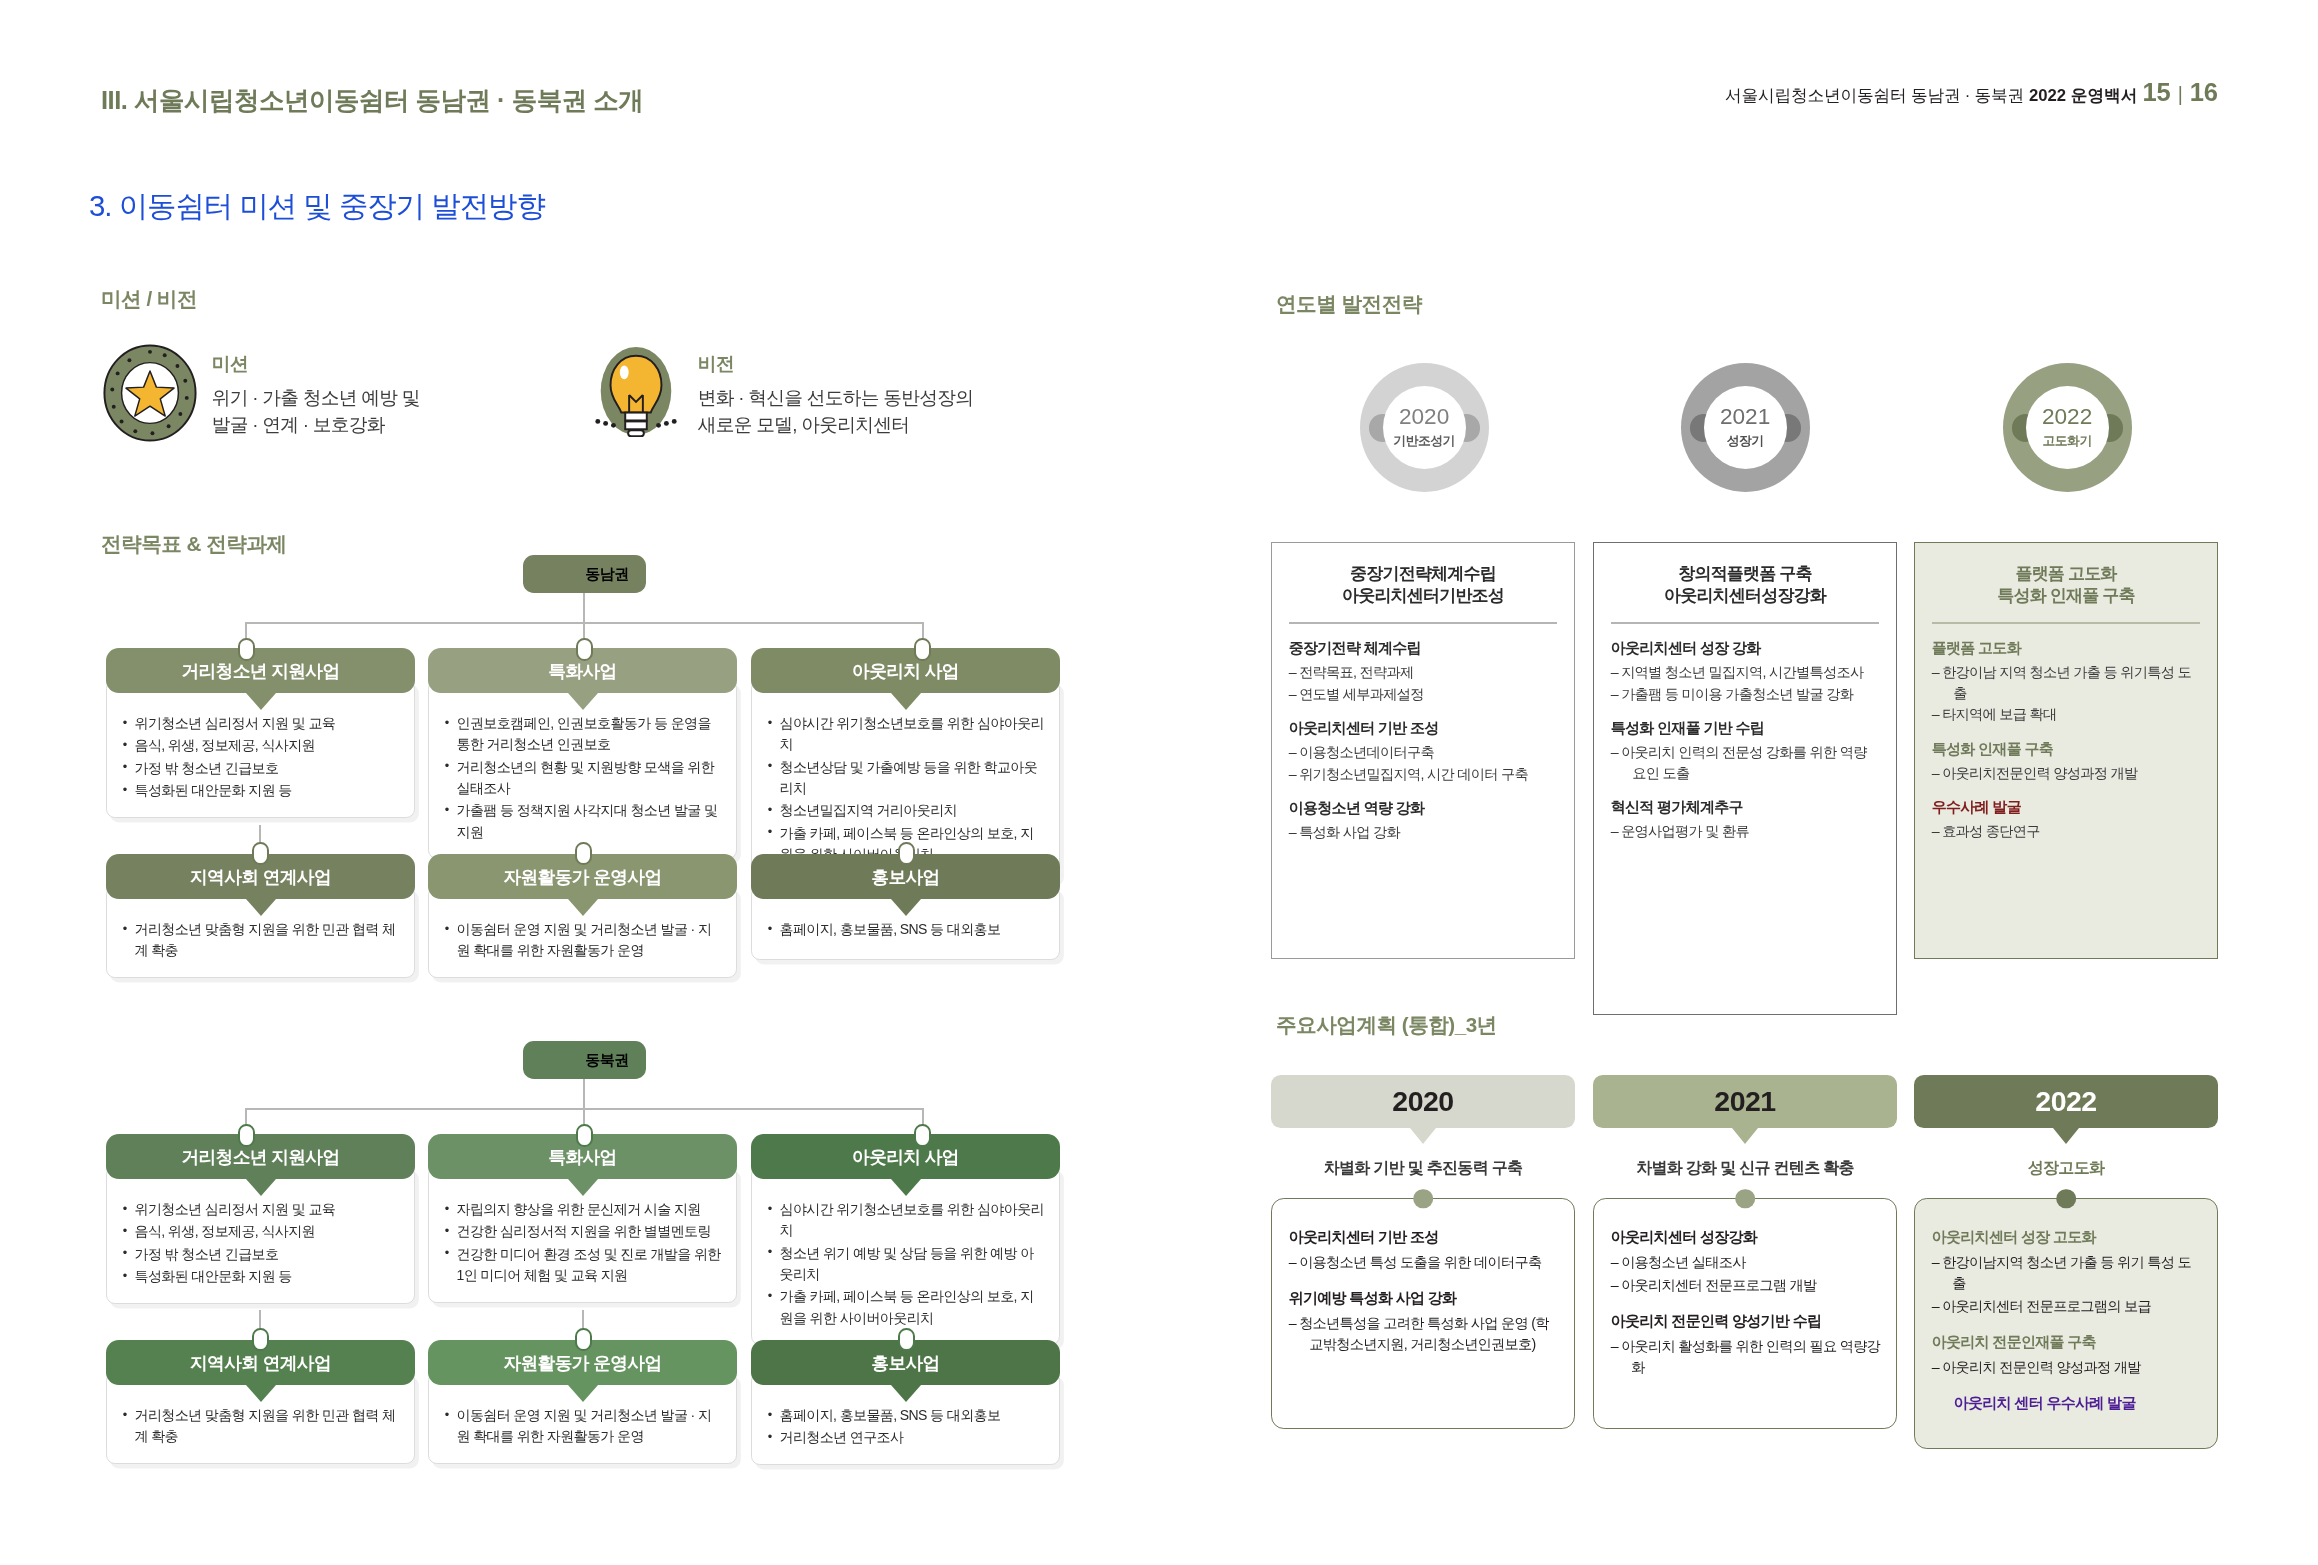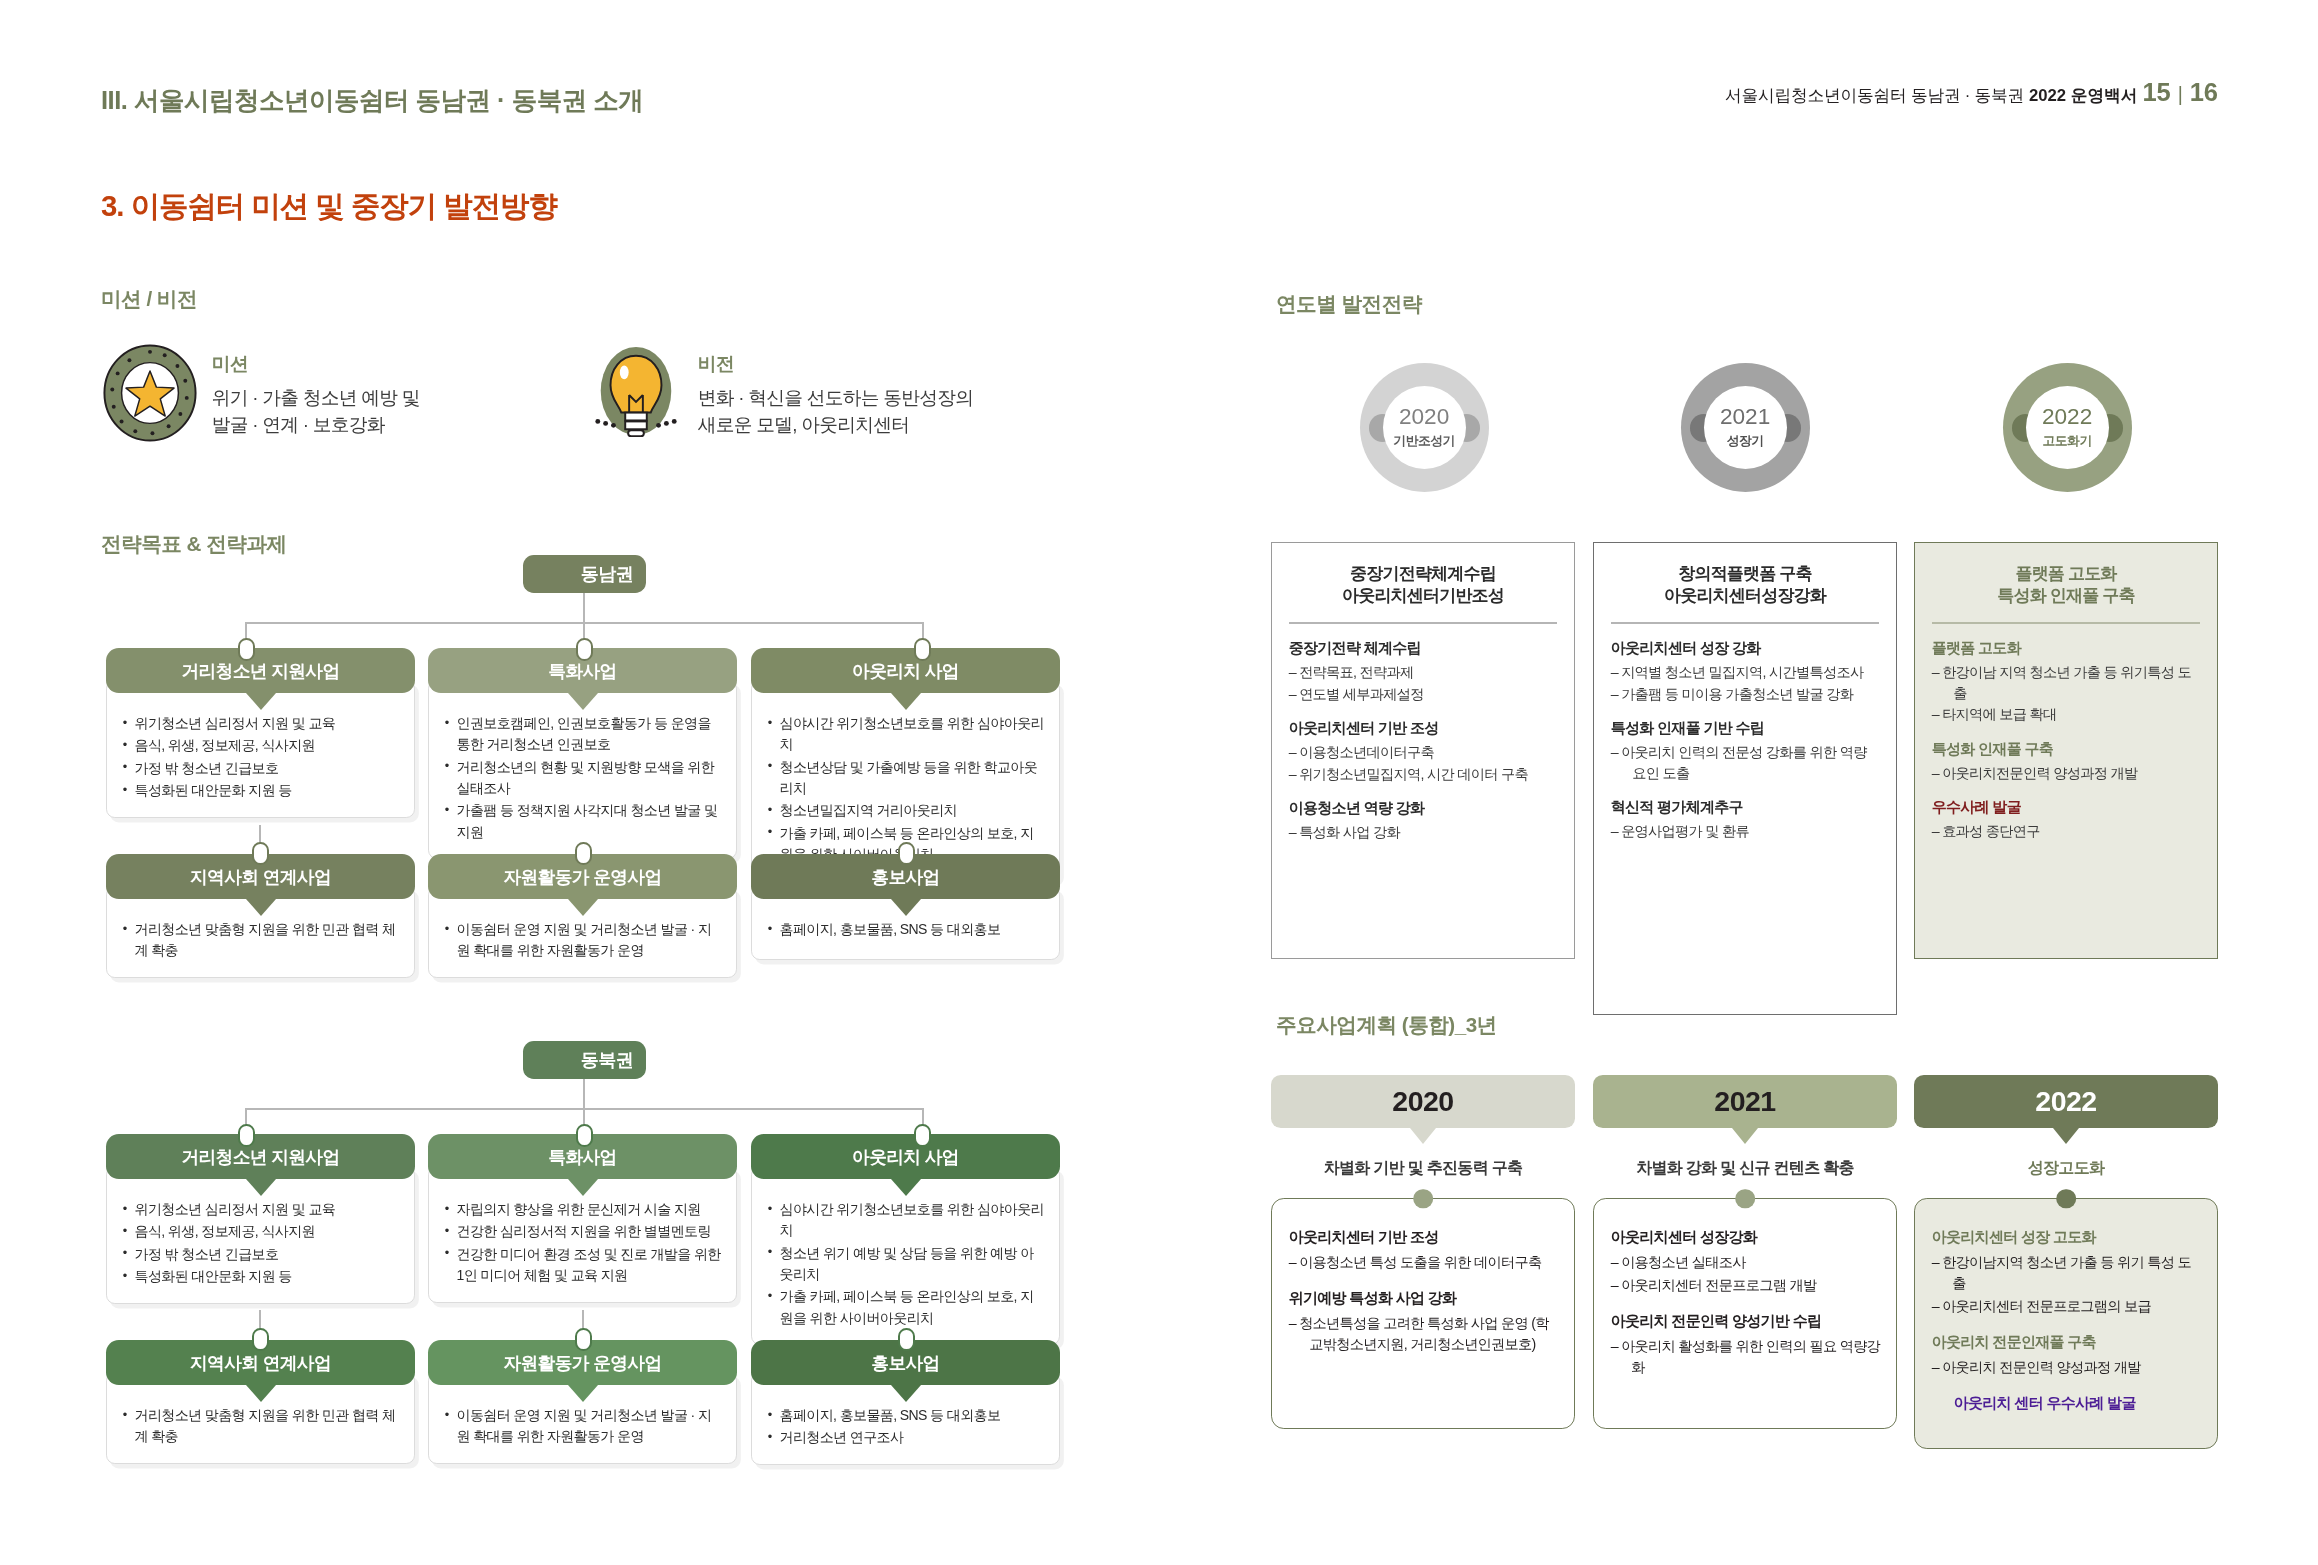--- a/index.html
+++ b/index.html
@@ -22,22 +22,22 @@
     position: absolute; right: 101px; top: 78px;
     font-size: 16.7px; color: #231f20; white-space: nowrap;
     display: flex; align-items: baseline; gap: 4.9px;
   }
   .hdr-right .doc { font-weight: 400; letter-spacing: -0.2px; }
   .hdr-right .yr { font-weight: 700; }
   .hdr-right .pg { font-size: 25.5px; font-weight: 700; color: #6f7a58; letter-spacing:0; }
   .hdr-right .sep { font-size: 19.6px; color: #6f7a58; padding:0 2px;}
 
   .sec-title {
-    position: absolute; left: 101px; top: 187px;
-    font-size: 29.4px; font-weight: 700; color: #c2410c; letter-spacing: -1px;
+    position: absolute; left: 89px; top: 187px;
+    font-size: 29.4px; font-weight: 400; color: #1d4ed8; letter-spacing: -1px;
     white-space: nowrap;
   }
 
   
   .subhead {
     position: absolute;
     font-size: 20.6px; font-weight: 700; color: #7b8763; letter-spacing: -0.5px;
     white-space: nowrap;
   }
 
@@ -45,21 +45,21 @@
   .mv-item { position: absolute; display: flex; align-items: center; gap: 12.8px; }
   .mv-icon { width: 98px; height: 98px; flex: 0 0 98px; position: relative; }
   .mv-text { padding-top: 2.9px; }
   .mv-label { font-size: 18.7px; font-weight: 700; color: #7b8763; margin-bottom: 6.9px; letter-spacing:-0.5px;}
   .mv-line { font-size: 18.7px; color: #3b3b3b; line-height: 1.45; letter-spacing:-0.7px; white-space: nowrap;}
 
   
   .region-pill {
     position: absolute; width: 123px; height: 38px;
     background: #76815f; border-radius: 10.8px;
-    color: #ffffff; font-size: 18px; font-weight: 700;
+    color: #000000; font-size: 15px; font-weight: 700;
     display: flex; align-items: center; justify-content: center;
     letter-spacing: -0.5px; z-index: 5; padding-left: 45px;
   }
   .connector { position: absolute; background: #b7b7b7; }
   .node-dot {
     position: absolute; width: 16.7px; height: 22.6px; border-radius: 8.3px;
     background: #fff; border: 2.5px solid #6f7a58; z-index: 6;
   }
 
   .card { position: absolute; }

